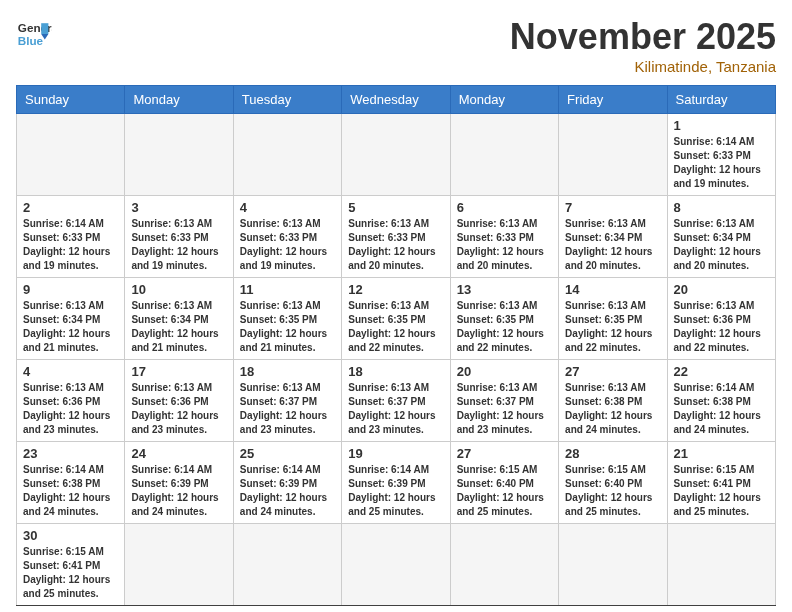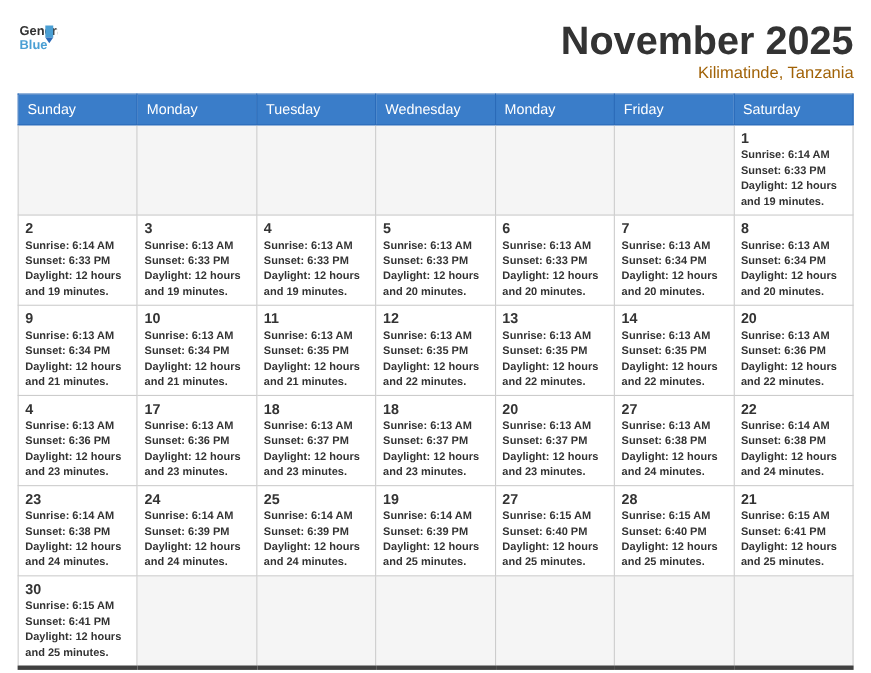--- a/index.html
+++ b/index.html
@@ -70,21 +70,21 @@
       display: block;
       margin-bottom: 2px;
     }
     .day-info {
       font-size: 10px;
       line-height: 1.4;
       color: #333;
       font-weight: bold;
     }
     .last-row td {
-      border-bottom: 4px solid #404040;
+      border-bottom: 1px solid #404040;
     }
   </style>
 </head>
 <body>
 
 <div class="header">
   <div class="logo">
     <svg class="logo-icon" viewBox="0 0 40 40">
       <text x="2" y="18" font-size="13" font-weight="bold" fill="#333" font-family="Arial">General</text>
       <text x="2" y="32" font-size="13" font-weight="bold" fill="#4a9fd4" font-family="Arial">Blue</text>

